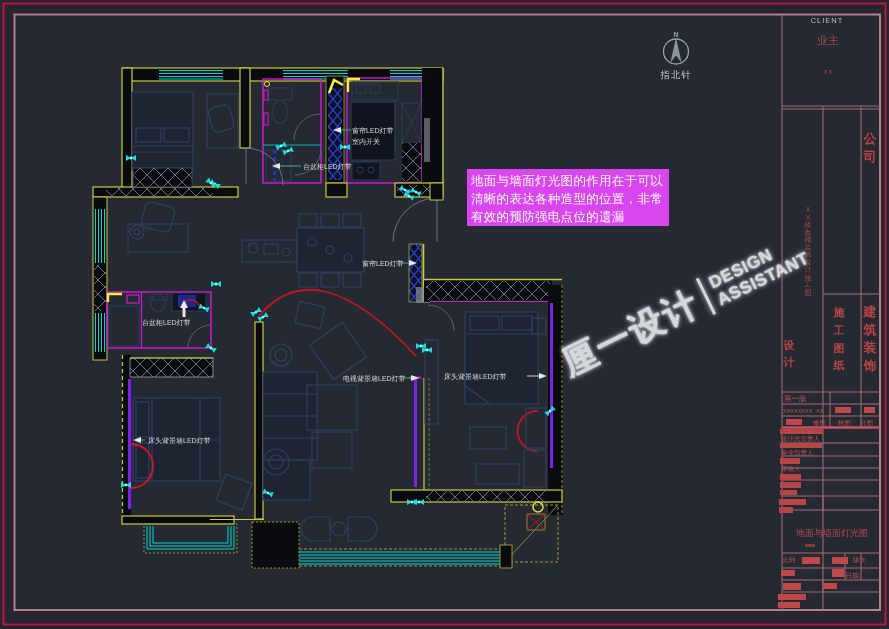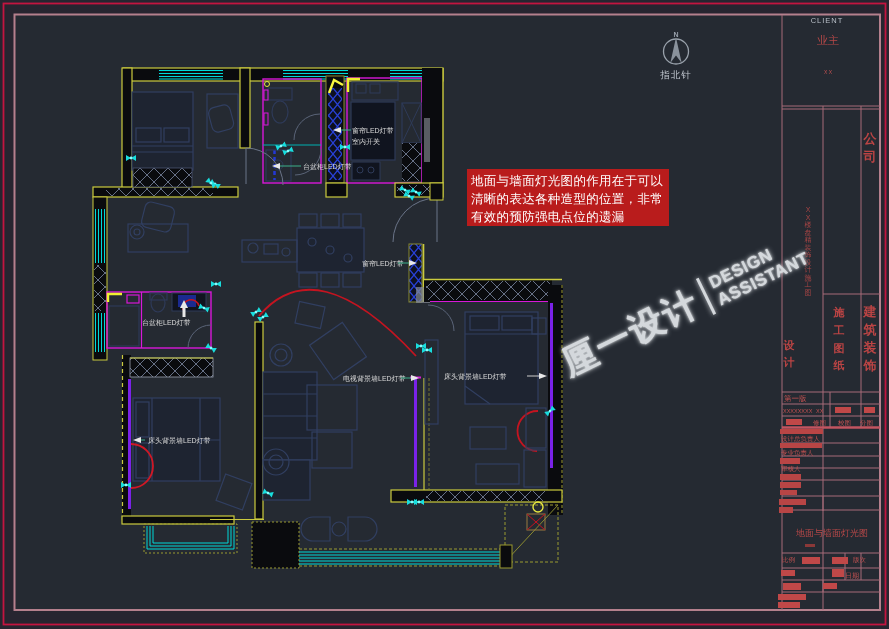--- a/index.html
+++ b/index.html
@@ -1,16 +1,16 @@
 <!DOCTYPE html>
 <html><head><meta charset="utf-8">
 <style>
 html,body{margin:0;padding:0;width:889px;height:629px;background:#272530;overflow:hidden;font-family:"Liberation Sans",sans-serif}
 #stage{position:absolute;left:0;top:0;width:889px;height:629px}
-#redbox{position:absolute;left:467px;top:169px;width:202px;height:57px;background:#b91c1c;color:#fff;
+#redbox{position:absolute;left:467px;top:169px;width:202px;height:57px;background:#d946ef;color:#fff;
  font-size:12.5px;line-height:18px;padding:3px 0 0 4px;box-sizing:border-box;letter-spacing:0.3px;white-space:nowrap;overflow:hidden}
 #wm{position:absolute;left:544px;top:227px;width:280px;height:160px;pointer-events:none;
  transform:rotate(-26deg);transform-origin:50% 50%;display:flex;align-items:center;justify-content:center;
  color:#d4d8dc;text-shadow:0 0 5px rgba(240,244,248,.85),0 0 2px rgba(255,255,255,.9)}
 #wm .cn{font-size:35px;font-weight:bold;letter-spacing:2px;white-space:nowrap}
 #wm .bar{width:3px;height:40px;background:#d4d8dc;margin:0 8px;box-shadow:0 0 5px rgba(240,244,248,.8)}
 #wm .en{font-size:17px;font-weight:bold;line-height:19px;letter-spacing:0.5px;white-space:nowrap}
 </style></head>
 <body>
 <svg id="stage" width="889" height="629" viewBox="0 0 889 629">

